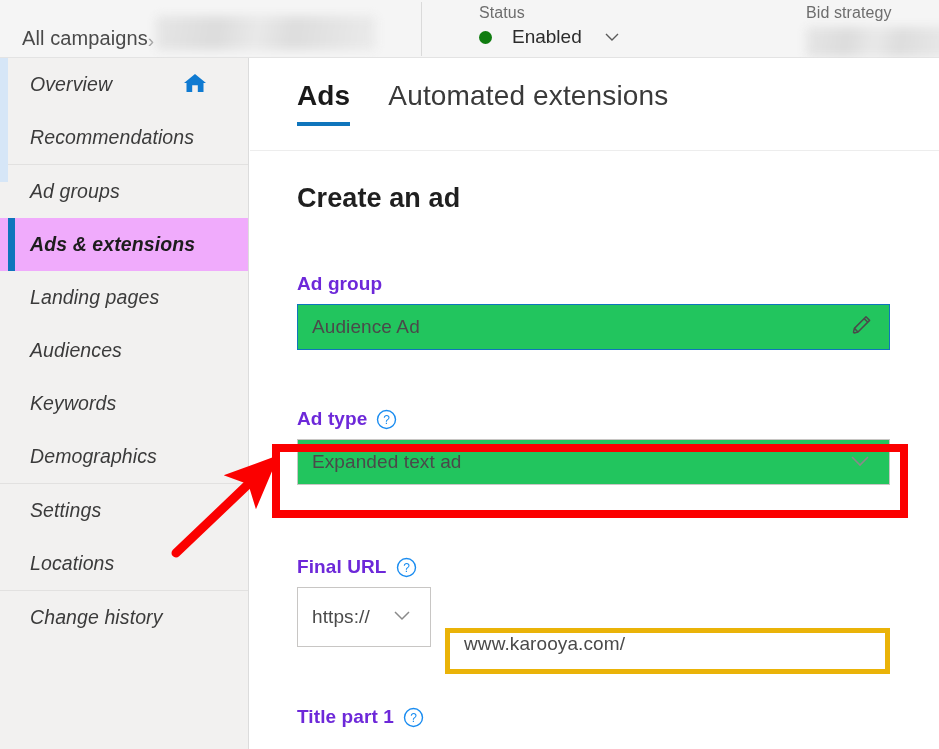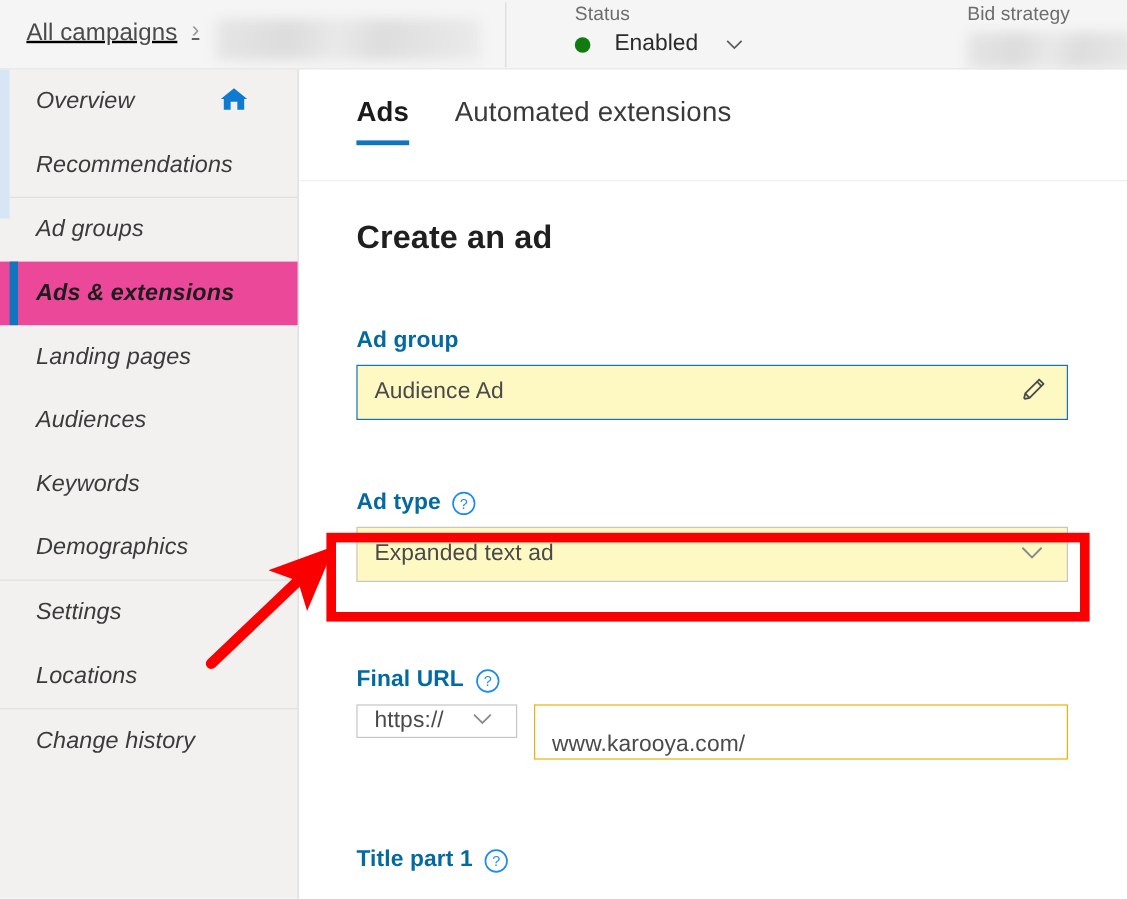--- a/index.html
+++ b/index.html
@@ -12,21 +12,21 @@
   #root { position: relative; width: 939px; height: 749px; }
 
   
   .topbar {
     position: absolute; left: 0; top: 0; width: 939px; height: 58px;
     background: #f5f5f5;
     border-bottom: 1px solid #e3e3e3;
   }
   .breadcrumb {
     position: absolute; left: 22px; top: 16px;
-    display: flex; align-items: flex-start; gap: 12px; text-decoration: underline;
+    display: flex; align-items: flex-end; 
   }
   .crumb-link {
     font-size: 20px; color: #4a4a4a; letter-spacing: .1px;
     white-space: nowrap;
   }
   .crumb-sep {
     font-size: 19px; color: #9a9a9a; line-height: 1;
   }
   .blurred {
     display: inline-block;
@@ -67,80 +67,80 @@
   }
   .nav-group { border-bottom: 1px solid #e2e1e0; }
   .nav-group.last { border-bottom: none; }
   .nav-item {
     position: relative; height: 53px; display: flex; align-items: center;
     padding-left: 30px; padding-right: 16px; cursor: default; font-style: italic;
   }
   .nav-item .label {
     font-size: 19.5px; color: #3b3b3b; letter-spacing: .1px; white-space: nowrap;
   }
-  .nav-item.selected { background: #ec4899; }
+  .nav-item.selected { background: #f0abfc; }
   .nav-item.selected::before {
     content: ""; position: absolute; left: 8px; top: 0; width: 7px; height: 100%;
     background: #0f75bc;
   }
   .nav-item.selected .label { color: #1d1d1d; font-weight: bold; }
   .home-ico { position: absolute; right: 40px; top: 50%; transform: translateY(-50%); }
 
   
   .main {
     position: absolute; left: 250px; top: 58px; width: 689px; height: 691px;
     background: #ffffff;
   }
   .tabs {
     position: absolute; left: 0; top: 22px; display: flex; align-items: flex-end; gap: 0;
   }
   .tab {
-    position: relative; font-size: 23px; color: #3a3a3a; padding: 0 0 14px 0;
+    position: relative; font-size: 28px; color: #3a3a3a; padding: 0 0 14px 0;
     margin-right: 38px; white-space: nowrap; letter-spacing: .15px;
   }
   .tab:first-child { margin-left: 47px; }
   .tab.active { color: #1a1a1a; font-weight: bold; }
   .tab.active::after {
     content: ""; position: absolute; left: 0; right: 0; bottom: 0;
     height: 4px; background: #0f75bc;
   }
   .tabs-rule {
     position: absolute; left: 0; top: 92px; width: 689px; height: 1px; background: #ededed;
   }
 
   .page-title {
     position: absolute; left: 47px; top: 125px;
     font-size: 27px; font-weight: bold; color: #1f1f1f; letter-spacing: .1px;
   }
 
   .field { position: absolute; left: 47px; }
   .field-label-row { display: flex; align-items: center; gap: 9px; }
-  .field-label { font-size: 19px; font-weight: bold; color: #0369a1; letter-spacing: .1px; }
+  .field-label { font-size: 19px; font-weight: bold; color: #6d28d9; letter-spacing: .1px; }
 
   .help-ico { width: 21px; height: 21px; display: inline-block; }
 
   .input-box {
     margin-top: 9px; width: 593px; height: 46px;
-    border: 1px solid #c8c6c4; background: #fef9c3;
+    border: 1px solid #c8c6c4; background: #22c55e;
     display: flex; align-items: center; padding: 0 14px;
     position: relative;
   }
   .input-box.focused { border: 1px solid #0f75bc; }
   .input-text { font-size: 19px; color: #4a4a4a; letter-spacing: .1px; }
   .pencil-ico { position: absolute; right: 14px; top: 50%; transform: translateY(-50%); }
   .chev-ico { position: absolute; right: 16px; top: 50%; transform: translateY(-50%); }
 
   .url-row { margin-top: 9px; display: flex; gap: 14px; }
   .proto-box {
-    width: 134px; height: 28px; border: 1px solid #c8c6c4; background: #fff;
+    width: 134px; height: 60px; border: 1px solid #c8c6c4; background: #fff;
     display: flex; align-items: center; padding: 0 14px; position: relative;
   }
   .url-box {
-    width: 445px; height: 46px; border: 1px solid #eab308; background: #fff;
-    display: flex; align-items: flex-end; padding: 0 14px;
+    width: 445px; height: 46px; border: 5px solid #eab308; background: #fff;
+    display: flex; align-items: flex-start; padding: 0 14px; margin-top: 41px;
   }
 
   
   .redbox {
     position: absolute; left: 272px; top: 444px; width: 636px; height: 74px;
     border: 8px solid #fb0000; pointer-events: none;
   }
   .arrow-svg { position: absolute; left: 160px; top: 440px; pointer-events: none; }
 </style>
 </head>

